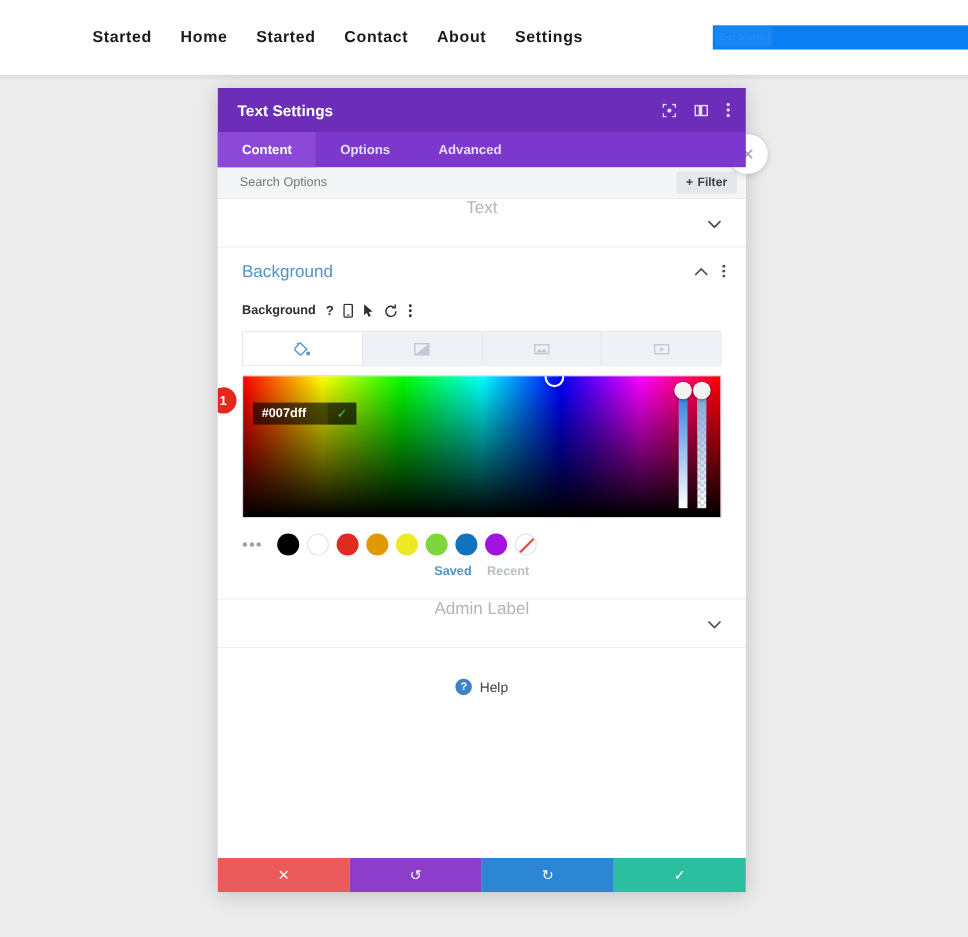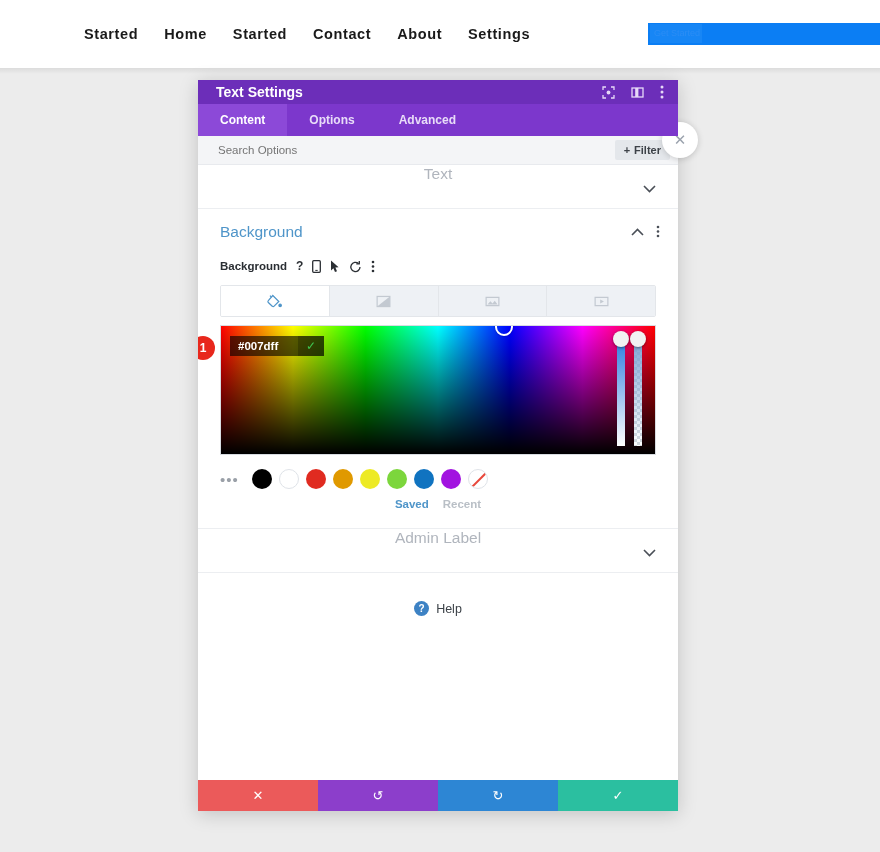--- a/index.html
+++ b/index.html
@@ -59,21 +59,21 @@
   }
   .modal-close {
     position: absolute; right: -20px; top: 42px;
     width: 36px; height: 36px; border-radius: 50%;
     background: #ffffff; box-shadow: 0 1px 6px rgba(0,0,0,0.18);
     display: flex; align-items: center; justify-content: center;
     color: #9aa2ad; font-size: 15px; cursor: pointer; z-index: 1;
   }
 
   .modal-titlebar {
-    height: 24px; background: #6c2eb9;
+    height: 40px; background: #6c2eb9;
     display: flex; align-items: center;
     padding: 0 14px 0 18px; flex: none; position: relative; z-index: 2;
   }
   .modal-title { color: #ffffff; font-size: 14px; font-weight: bold; }
   .titlebar-icons { margin-left: auto; display: flex; align-items: center; gap: 16px; }
   .tb-icon { color: #e6d9f7; cursor: pointer; display: flex; align-items: center; }
 
   .modal-tabs {
     height: 32px; background: #7c37cc; display: flex; flex: none;
     position: relative; z-index: 2;
@@ -152,21 +152,21 @@
   }
   .badge-one {
     position: absolute; left: -29px; top: 11px;
     width: 24px; height: 24px; border-radius: 50%;
     background: #e8271c; color: #ffffff;
     font-size: 12px; font-weight: bold;
     display: flex; align-items: center; justify-content: center;
     z-index: 3;
   }
   .hex-box {
-    position: absolute; left: 9px; top: 10px;
+    position: absolute; left: 9px; top: 24px;
     display: flex; align-items: stretch;
     background: rgba(0,0,0,0.62); z-index: 2;
   }
   .hex-value {
     color: #ffffff; font-size: 11.5px; font-weight: bold;
     padding: 4px 10px 4px 8px; width: 68px;
     display: flex; align-items: center;
   }
   .hex-ok {
     width: 26px; background: rgba(0,0,0,0.22);

